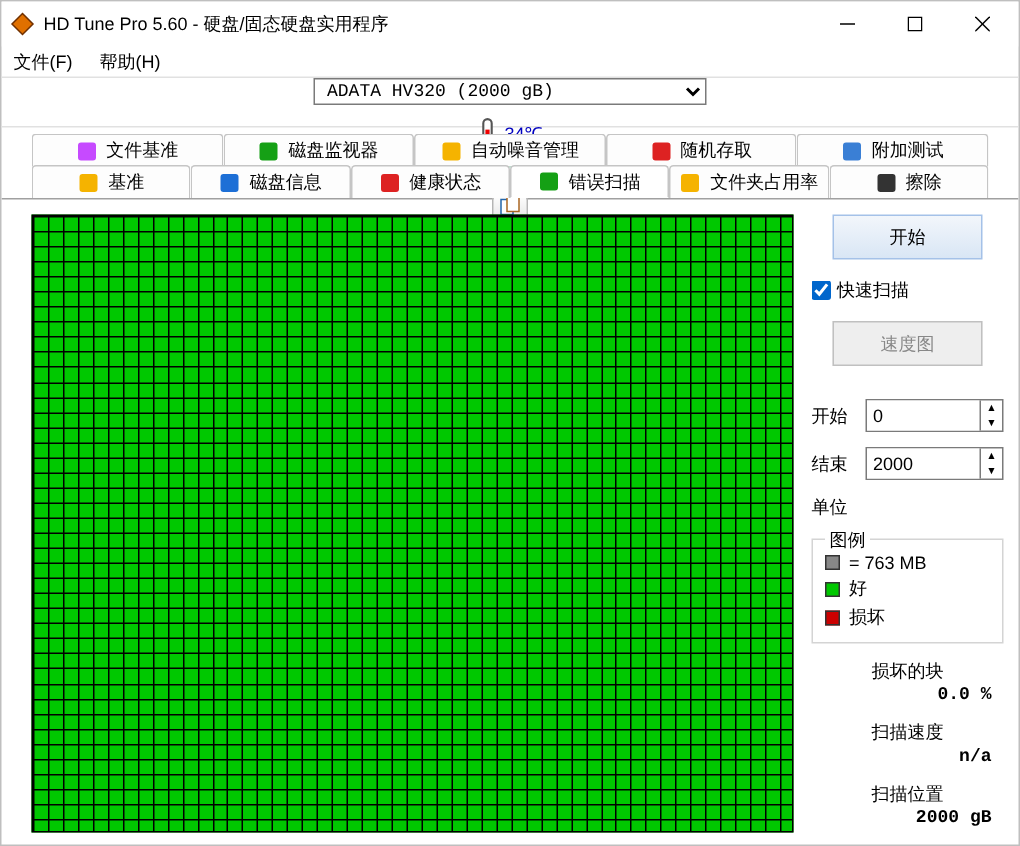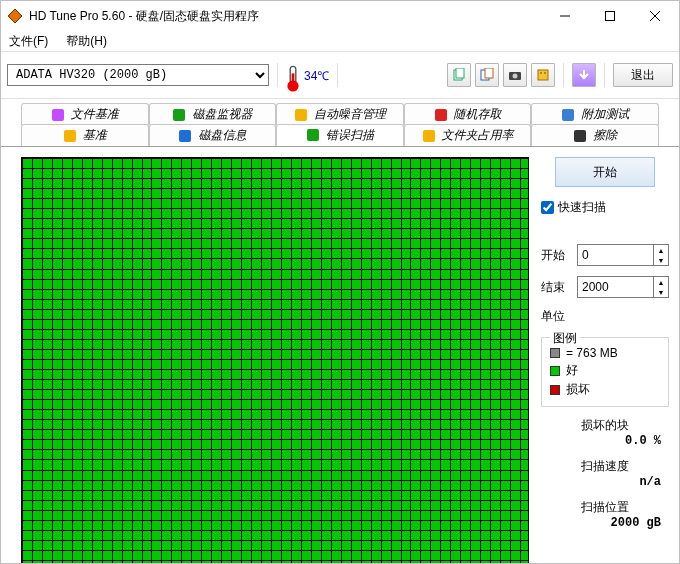--- a/index.html
+++ b/index.html
@@ -12,32 +12,32 @@
   .titlebar .title { flex: 1; color: #000; }
   .winbtns { display: flex; }
   .winbtn { width: 45px; height: 28px; display: flex; align-items: center; justify-content: center; background: #fff; }
   .winbtn svg { stroke: #000; stroke-width: 1; fill: none; }
 
   
   .menubar { height: 20px; display: flex; align-items: center; padding: 0 2px; gap: 6px; }
   .menubar .mitem { padding: 2px 6px; }
 
   
-  .toolbar { height: 48px; display: flex; align-items: center; border-top: 1px solid #e1e1e1; border-bottom: 1px solid #e1e1e1; padding: 0 6px; gap: 4px; }
+  .toolbar { height: 34px; display: flex; align-items: center; border-top: 1px solid #e1e1e1; border-bottom: 1px solid #e1e1e1; padding: 0 6px; gap: 4px; flex-direction: column; }
   .toolbar select { height: 22px; width: 262px; border: 1px solid #7a7a7a; font-family: "Courier New", monospace; font-size: 12px; padding: 0 4px; background: #fff; }
   .vline { width: 1px; height: 24px; background: #ddd; margin: 0 4px; }
   .temp { display: flex; align-items: center; gap: 4px; }
   .temp .thermo { width: 14px; height: 20px; }
   .temp .val { color: #0202c0; font-weight: normal; }
   .tbbtn { width: 24px; height: 24px; border: 1px solid #b5b5b5; background: linear-gradient(#fdfdfd,#e8e8e8); display: flex; align-items: center; justify-content: center; border-radius: 1px; }
   .tbbtn.purple { background: linear-gradient(#d4b8ff,#b07fff); }
   .tbbtn.exit { width: 60px; }
 
   
-  .tabrows { border-bottom: 1px solid #a0a0a0; padding-top: 4px; font-style: italic; }
+  .tabrows { border-bottom: 1px solid #a0a0a0; padding-top: 4px; }
   .tabrow { display: flex; padding: 0 20px; }
   .tab { flex: 1 1 0; min-width: 0; height: 22px; display: flex; align-items: center; justify-content: center; gap: 6px; border: 1px solid #c5c5c5; border-bottom: none; background: #fdfdfd; border-top-left-radius: 3px; border-top-right-radius: 3px; cursor: default; white-space: nowrap; }
   .tab.active { background: #fff; border-bottom: 1px solid #fff; position: relative; z-index: 2; }
   .tab .ticon { width: 14px; height: 14px; display: inline-block; }
   .tabrow + .tabrow { margin-top: -1px; }
 
   
   .main { display: flex; padding: 10px 10px 4px 20px; gap: 12px; }
   .grid { width: 508px; height: 412px; background: #00c800; position: relative; border: 1px solid #000; overflow: hidden; }
   .grid .gline { position: absolute; background: #000; }
@@ -189,20 +189,26 @@
         <span class="ticon"><svg viewBox="0 0 14 14">
             <rect x="1" y="1" width="12" height="12" rx="2" fill="#f5b300"></rect>
           </svg></span>
         <span>基准</span>
       </div>
       <div class="tab">
         <span class="ticon"><svg viewBox="0 0 14 14">
             <rect x="1" y="1" width="12" height="12" rx="2" fill="#1d6fd6"></rect>
           </svg></span>
         <span>磁盘信息</span>
+      </div>
+      <div class="tab">
+        <span class="ticon"><svg viewBox="0 0 14 14">
+            <rect x="1" y="1" width="12" height="12" rx="2" fill="#d22"></rect>
+          </svg></span>
+        <span>健康状态</span>
       </div>
       <div class="tab active">
         <span class="ticon"><svg viewBox="0 0 14 14">
             <rect x="1" y="1" width="12" height="12" rx="2" fill="#15a015"></rect>
           </svg></span>
         <span>错误扫描</span>
       </div>
       <div class="tab">
         <span class="ticon"><svg viewBox="0 0 14 14">
             <rect x="1" y="1" width="12" height="12" rx="2" fill="#f5b300"></rect>
@@ -314,20 +320,23 @@
       <div class="gline" style="top: 401.951px; left: 0px; height: 1px; width: 100%;"></div>
     </div>
   <div class="sidepanel">
     <div class="bigbtn">
         <span>开始</span>
       </div>
     <label class="chk">
       <input type="checkbox" checked="" style="">
       <span>快速扫描</span>
     </label>
+    <div class="bigbtn disabled">
+        <span>速度图</span>
+      </div>
 
     <div style="height:6px"></div>
 
     <div class="fr">
       <span class="lbl">开始</span>
       <div style="flex:1; display:flex; border:1px solid #7a7a7a;">
         <input style="border: none;" value="0">
         <div class="spin">
             <div>▲</div>
             <div>▼</div>

